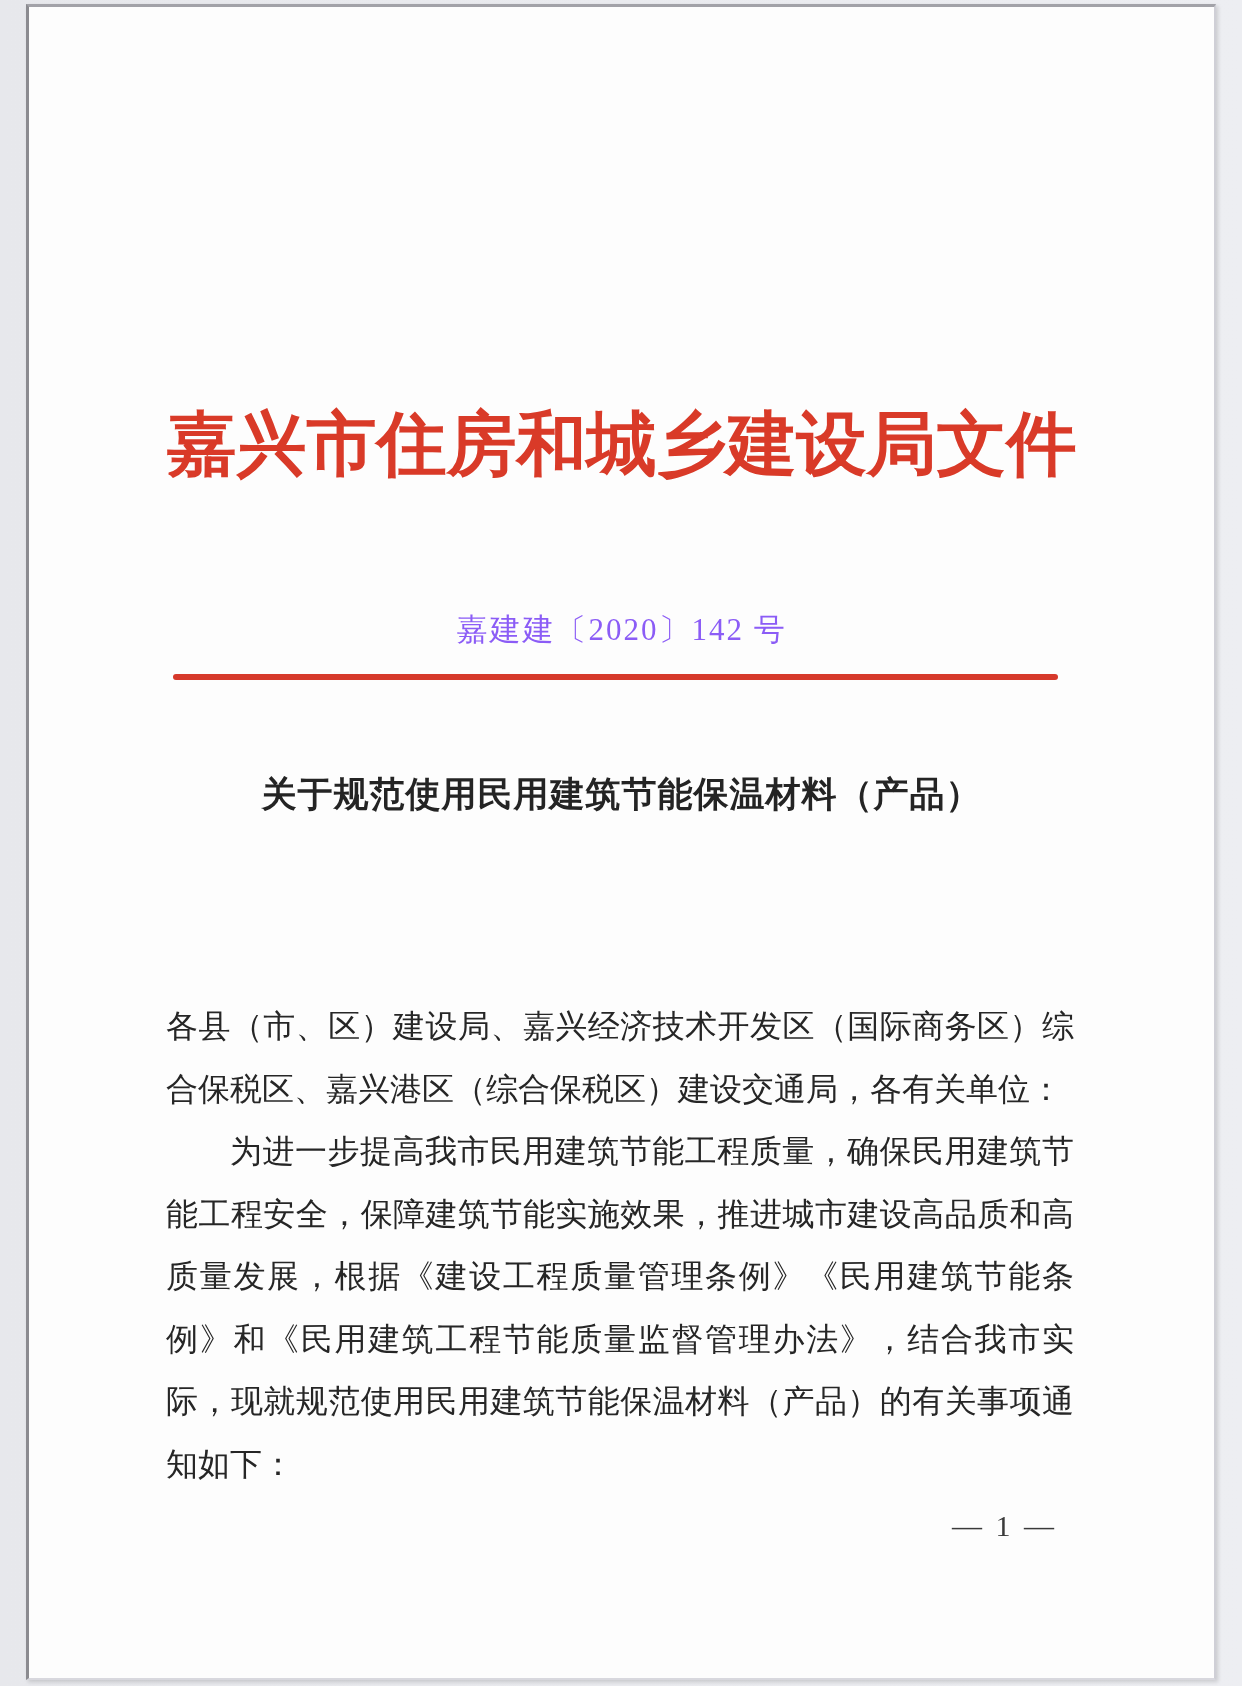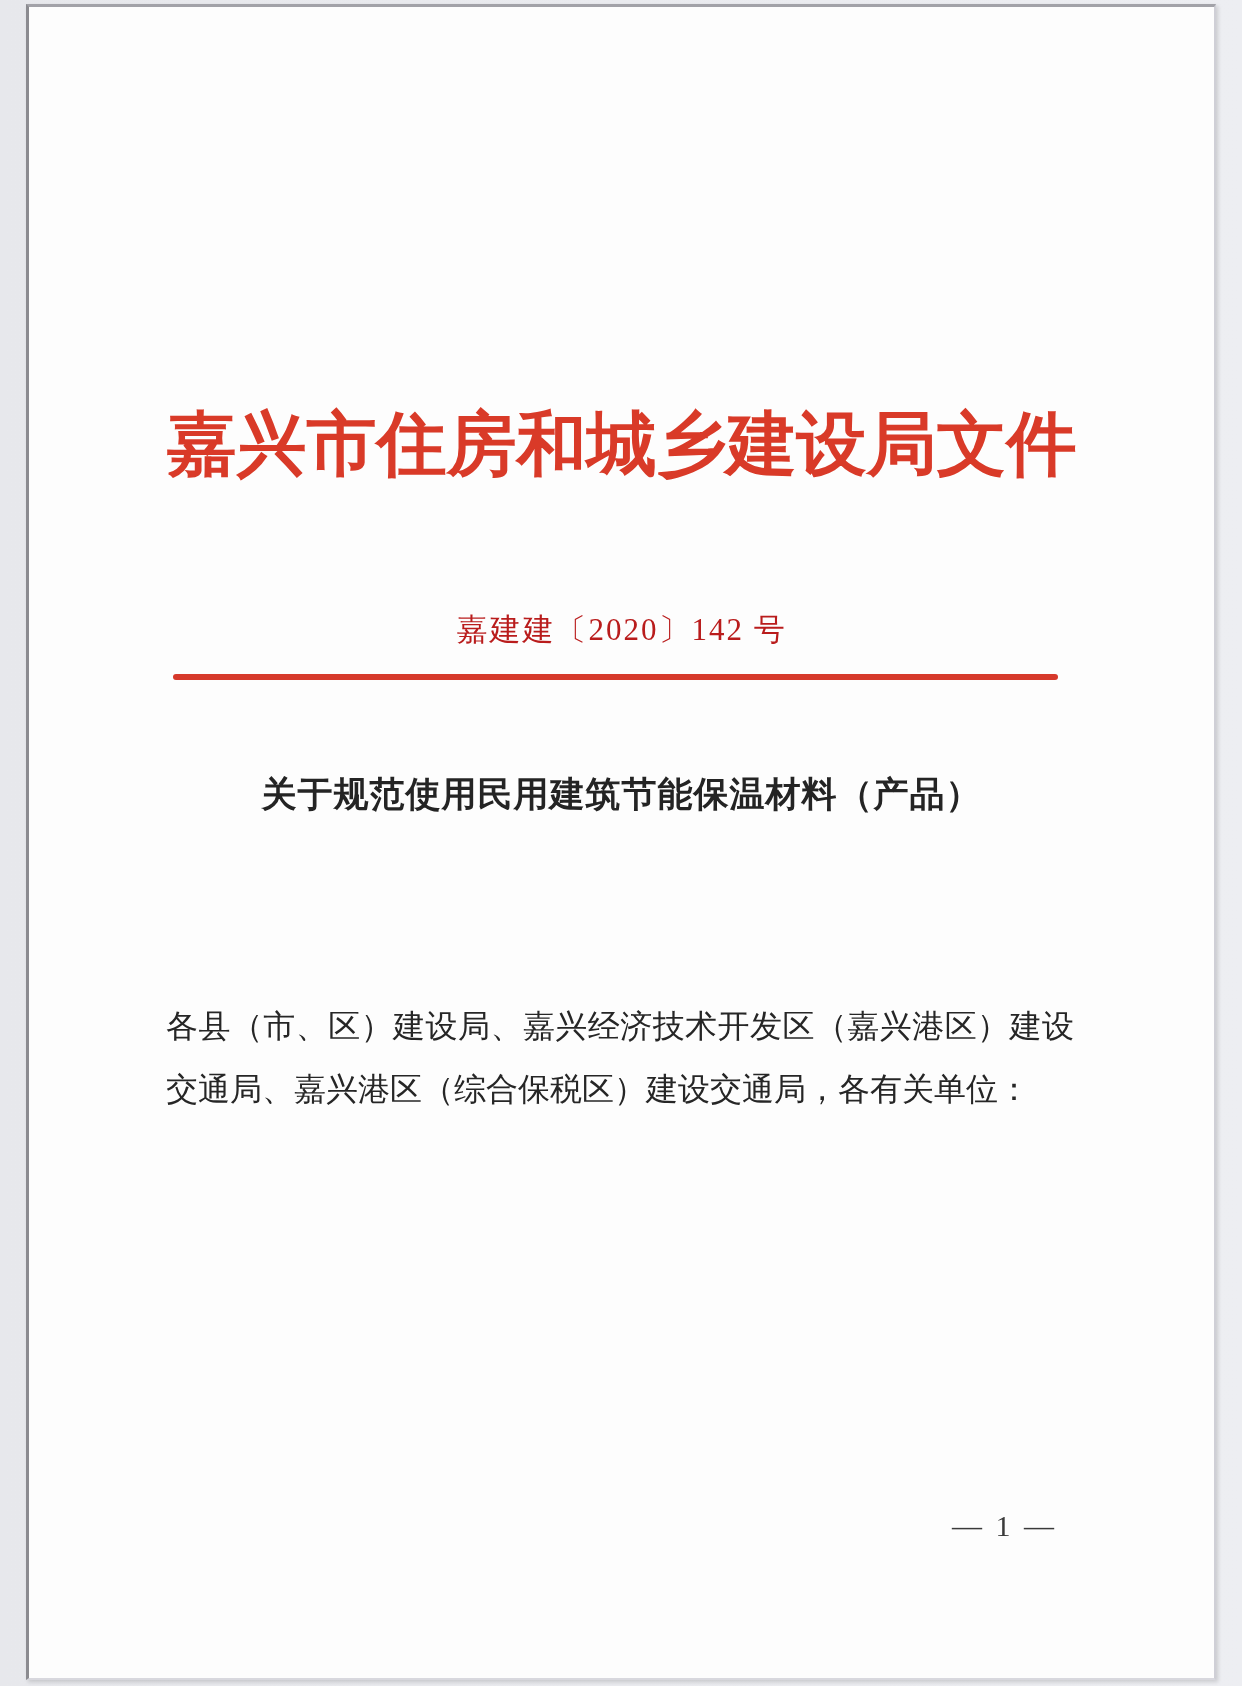--- a/index.html
+++ b/index.html
@@ -38,21 +38,21 @@
     letter-spacing: 0px;
     white-space: nowrap;
   }
   .doc-number {
     position: absolute;
     left: 0; right: 0;
     top: 602px;
     text-align: center;
     font-size: 31px;
     line-height: 42px;
-    color: #b91c1c;
+    color: #8b5cf6;
     letter-spacing: 2px;
   }
   .red-divider {
     position: absolute;
     left: 144px;
     top: 667px;
     width: 885px;
     height: 6px;
     border-radius: 3px;
     background: #d6392b;
@@ -100,19 +100,20 @@
 
     <div class="doc-number">嘉建建〔2020〕142 号</div>
 
     <div class="red-divider" style="background: rgb(214, 57, 43);"></div>
 
     <div class="doc-title">
       <div>关于规范使用民用建筑节能保温材料（产品）</div>
     </div>
 
     <div class="body-text">
-      <p class="recipients">各县（市、区）建设局、嘉兴经济技术开发区（嘉兴港区）建设交通局、嘉兴港区（综合保税区）建设交通局，各有关单位：</p>
+      <p class="recipients">各县（市、区）建设局、嘉兴经济技术开发区（国际商务区）综合保税区、嘉兴港区（综合保税区）建设交通局，各有关单位：</p>
+      <p class="indent">为进一步提高我市民用建筑节能工程质量，确保民用建筑节能工程安全，保障建筑节能实施效果，推进城市建设高品质和高质量发展，根据《建设工程质量管理条例》《民用建筑节能条例》和《民用建筑工程节能质量监督管理办法》，结合我市实际，现就规范使用民用建筑节能保温材料（产品）的有关事项通知如下：</p>
     </div>
 
     <div class="page-number">— 1 —</div>
 
   </div>
 </div>
 
 </body></html>

